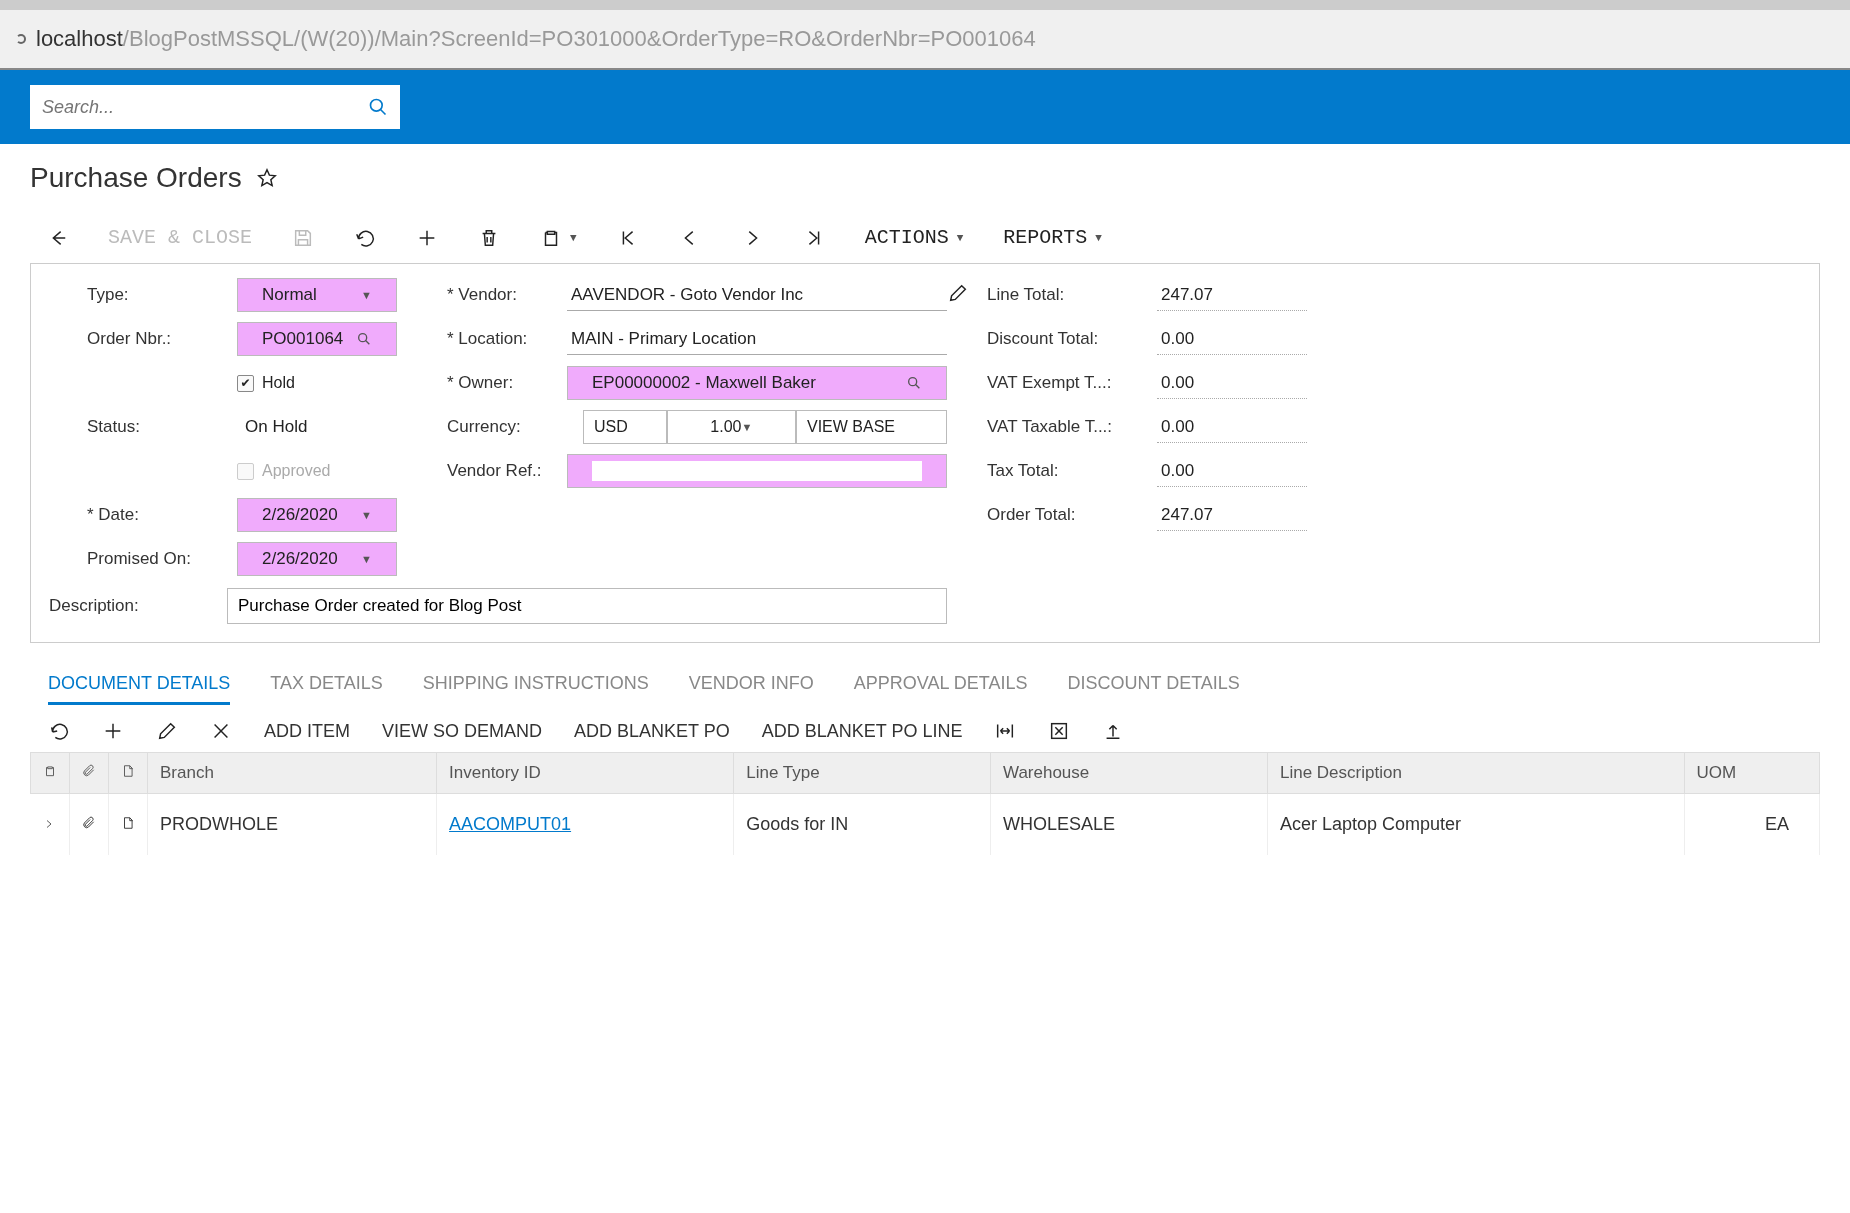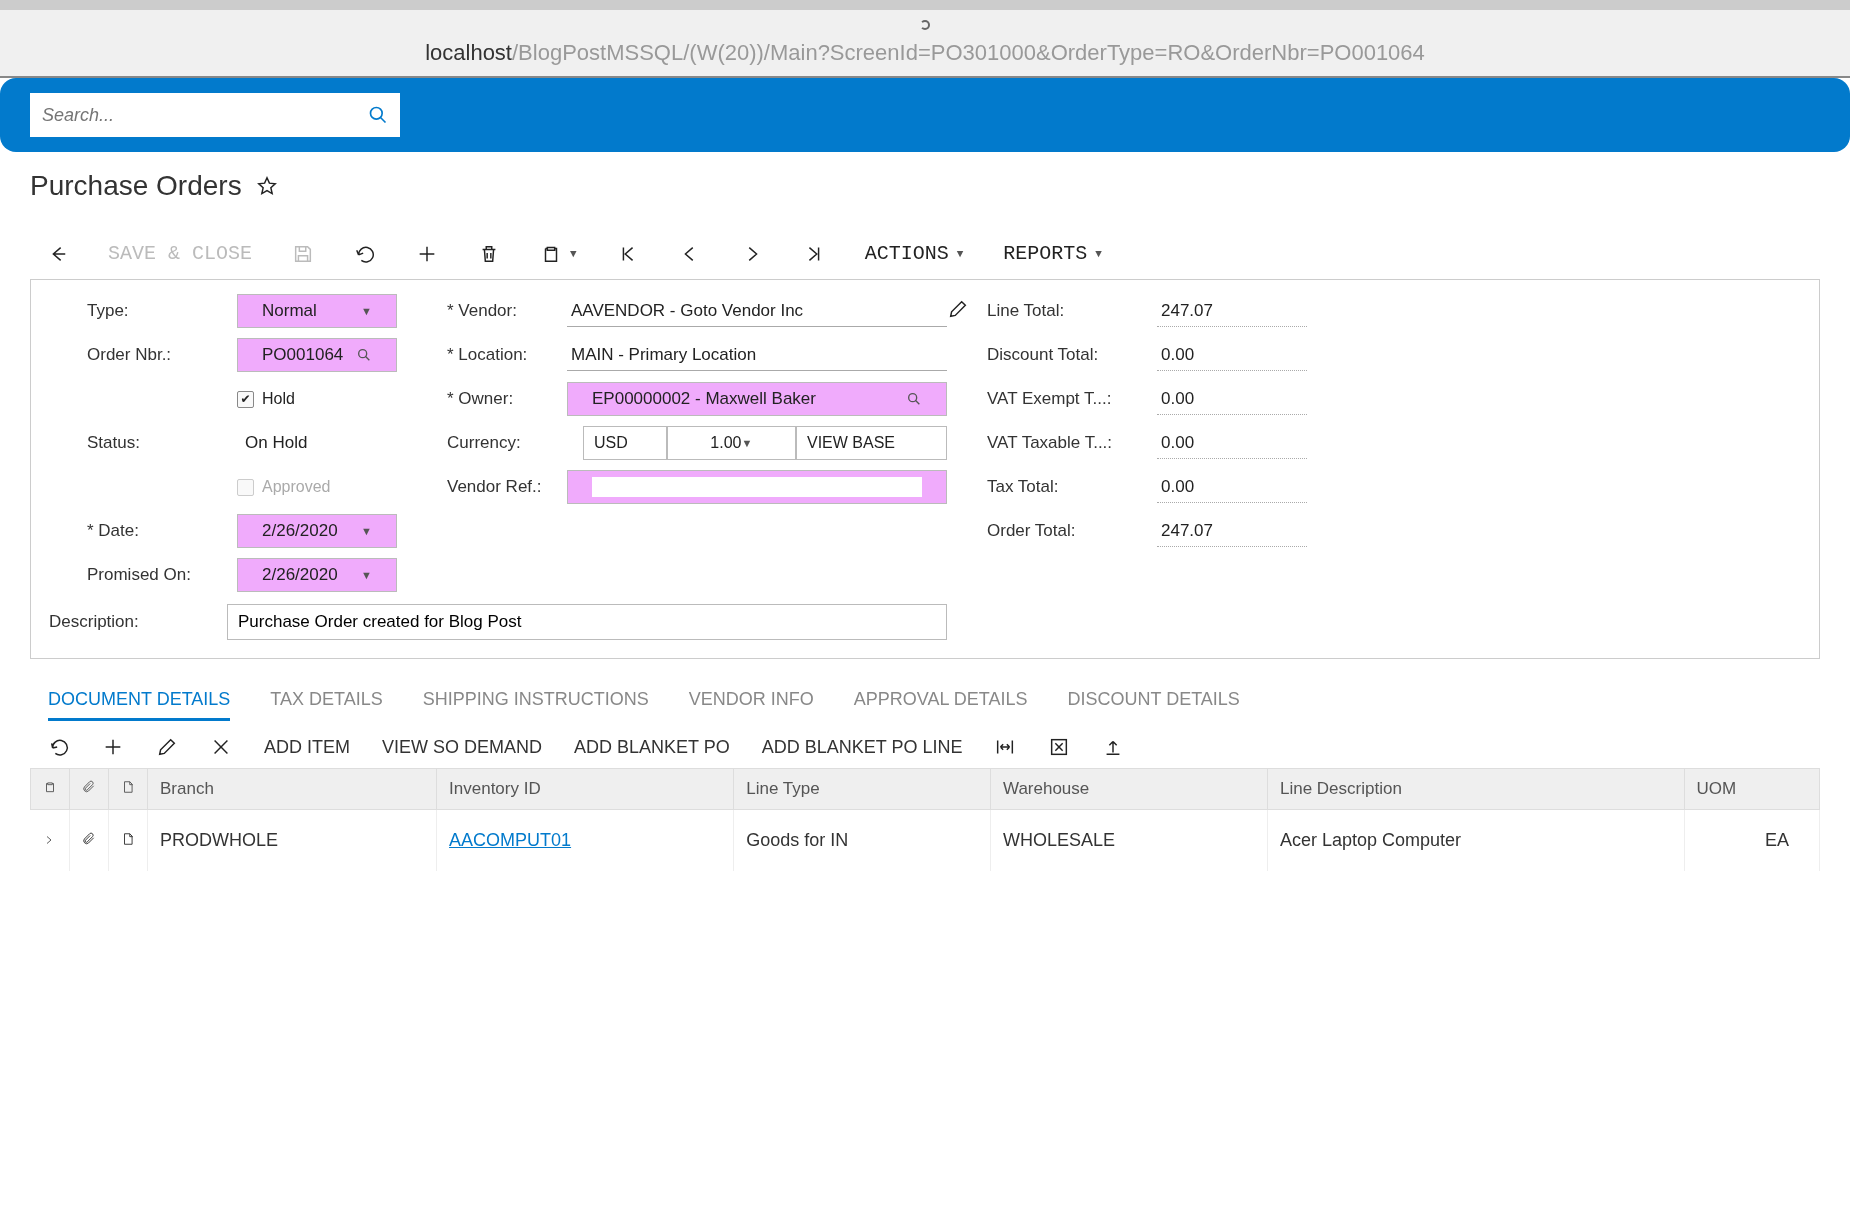--- a/index.html
+++ b/index.html
@@ -1,53 +1,51 @@
 <!DOCTYPE html>
 <html><head>
 <meta charset="utf-8">
 <style>
   * { box-sizing: border-box; margin: 0; padding: 0; }
   body { font-family: Arial, Helvetica, sans-serif; font-size: 16px; color: #222; background: #fff; }
   .browser-chrome {
     background: #f0f0f0;
     border-top: 10px solid #ccc;
     border-bottom: 2px solid #888;
-    padding: 10px 16px;
+    padding: 16px 16px;
     display: flex;
     align-items: center;
     gap: 10px;
     font-size: 22px;
     color: #666;
-    flex-direction: column;
   }
   .browser-chrome .refresh-partial {
     width: 10px; height: 10px; border: 2px solid #666; border-radius: 50%; border-left-color: transparent;
   }
   .url-bar { color: #333; }
   .url-bar .dim { color: #999; }
   .blue-band {
     background: #027acc;
     padding: 15px 30px;
-    border-radius: 16px;
   }
   .search-box {
     background: #fff;
     width: 370px;
     height: 44px;
     display: flex;
     align-items: center;
     padding: 0 12px;
     justify-content: space-between;
   }
   .search-box input {
     border: none; outline: none; font-size: 18px; font-style: italic; color: #999; flex: 1; background: transparent;
   }
   .search-box svg { width: 20px; height: 20px; }
   .content { padding: 18px 30px 0 30px; }
-  .page-title { display: flex; align-items: center; gap: 14px; margin-bottom: 36px; }
+  .page-title { display: flex; align-items: center; gap: 14px; margin-bottom: 28px; }
   .page-title h1 { font-size: 28px; font-weight: normal; color: #333; }
   .toolbar {
     display: flex; align-items: center; gap: 40px; padding: 4px 0 14px 16px;
     font-size: 20px; color: #222; font-family: Liberation Mono, monospace;
   }
   .tool-btn { cursor: pointer; display: flex; align-items: center; gap: 8px; }
   .disabled { color: #bbb; }
   .form-panel {
     border: 1px solid #ccc;
     padding: 14px 18px 18px 18px;

